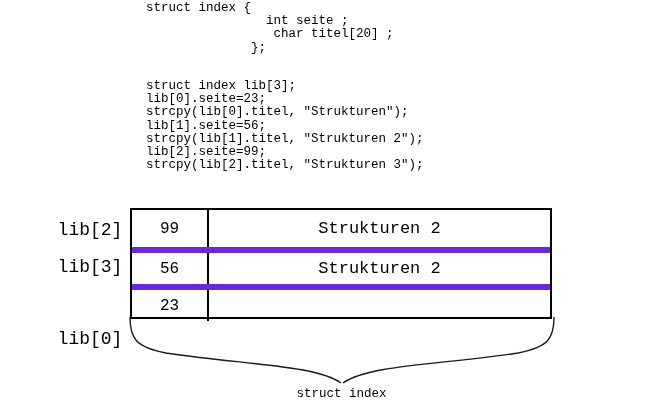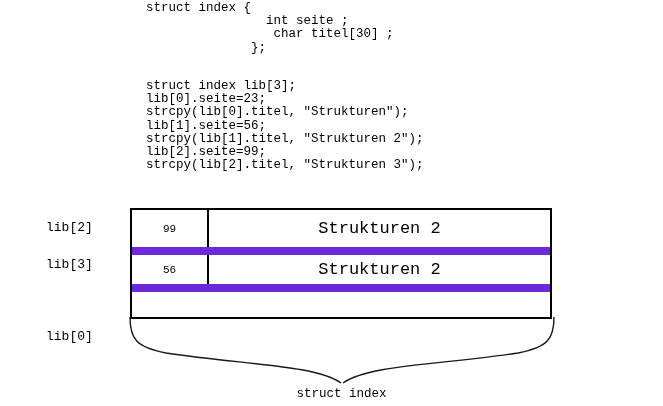--- a/index.html
+++ b/index.html
@@ -47,50 +47,50 @@
   }
 
   .table-row {
     position: relative;
     height: 37px;
     box-sizing: border-box;
     display: flex;
     align-items: center;
   }
   .table-row + .table-row {
-    border-top: 8px solid #6d28d9;
+    border-top: 6px solid #6d28d9;
   }
 
   .cell-seite {
     width: 77px;
     height: 100%;
     box-sizing: border-box;
     border-right: 2px solid #000000;
     display: flex;
     align-items: center;
     justify-content: center;
-    font-size: 11px;
+    font-size: 16px;
   }
 
   .cell-titel {
     flex: 1;
     height: 100%;
     display: flex;
     align-items: center;
     justify-content: center;
     font-size: 17px;
   }
 
   
   .row-label {
     position: absolute;
-    left: 46px;
+    left: 57px;
     width: 66px;
-    font-size: 13px;
-    text-align: left;
+    font-size: 18px;
+    text-align: center;
     white-space: pre;
   }
   #row-label-2 { top: 220px; }
   #row-label-1 { top: 257px; }
   #row-label-0 { top: 294px; margin-top: 35px; }
 
   
   #brace-svg {
     position: absolute;
     left: 126px;
@@ -113,21 +113,21 @@
     text-align: center;
     font-size: 12.5px;
     white-space: pre;
   }
 </style>
 </head>
 <body>
 
 <div class="code-block" id="struct-def-block">struct index {
                 int seite ;
-                 char titel[30] ;
+                 char titel[20] ;
               };</div>
 
 <div class="code-block" id="init-code-block">struct index lib[3];
 lib[0].seite=23;
 strcpy(lib[0].titel, "Strukturen");
 lib[1].seite=56;
 strcpy(lib[1].titel, "Strukturen 2");
 lib[2].seite=99;
 strcpy(lib[2].titel, "Strukturen 3");</div>
 
@@ -141,20 +141,21 @@
     <div class="cell-seite">99</div>
     <div class="cell-titel">Strukturen 2</div>
   </div>
 
   <div class="table-row">
     <div class="cell-seite">56</div>
     <div class="cell-titel">Strukturen 2</div>
   </div>
 
   <div class="table-row">
+    <div class="cell-seite">23</div>
   </div>
 
 </div>
 
 <svg id="brace-svg" viewBox="0 0 432 68">
   <path d="M 4 0 C 4 22, 10 30, 40 36 C 120 48, 190 48, 215 66"></path>
   <path d="M 428 0 C 428 22, 422 30, 392 36 C 312 48, 242 48, 217 66"></path>
 </svg>
 
 <div id="brace-caption">struct index</div>

